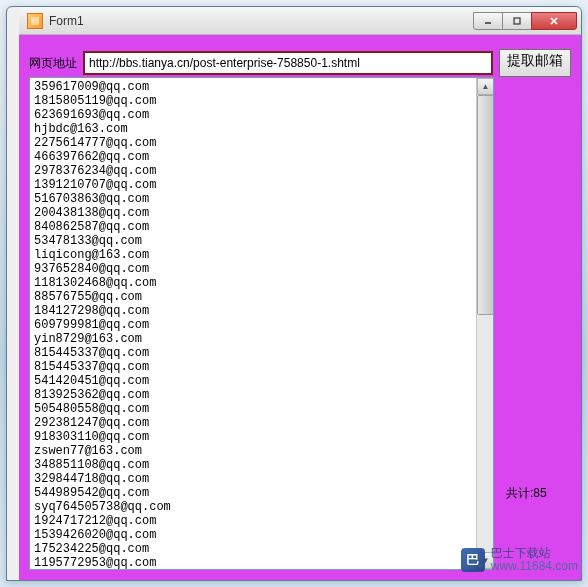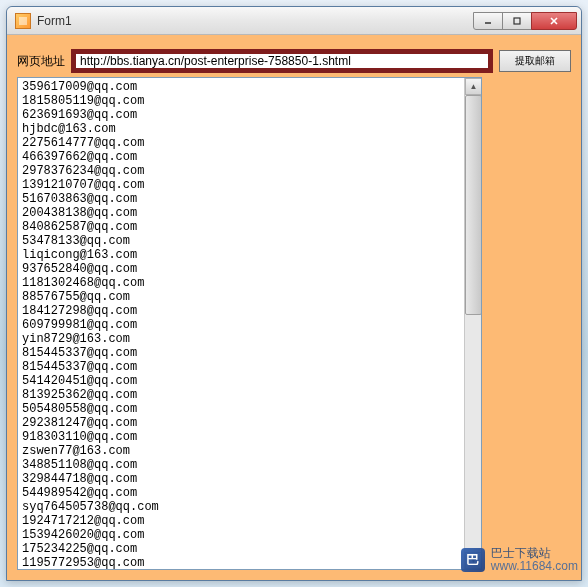--- a/index.html
+++ b/index.html
@@ -18,20 +18,21 @@
     top: 6px;
     left: 6px;
     width: 576px;
     height: 575px;
     background: #f0f0f0;
     border: 1px solid #5a7ca0;
     border-radius: 6px 6px 0 0;
     box-shadow: 0 2px 8px rgba(0,0,0,0.2);
     display: flex;
     flex-direction: column;
+    padding-left: 12px;
   }
   .titlebar {
     height: 28px;
     background: linear-gradient(to bottom, #f8f8f8 0%, #e8e8e8 50%, #dcdcdc 100%);
     border-bottom: 1px solid #b8b8b8;
     border-radius: 6px 6px 0 0;
     display: flex;
     align-items: center;
     padding: 0 4px;
   }
@@ -79,49 +80,49 @@
     width: 46px;
     background: linear-gradient(to bottom, #e88080, #d04040);
     border-radius: 0 0 3px 0;
     border-color: #a03030;
     color: #fff;
   }
   .win-btn.min svg, .win-btn.max svg { width: 10px; height: 10px; }
   .win-btn.close svg { width: 12px; height: 12px; }
   .client {
     flex: 1;
-    background: #fdba74;
+    background: #d946ef;
     padding: 14px 10px 10px 10px;
     position: relative;
   }
   .url-row {
     display: flex;
     align-items: center;
     gap: 6px;
   }
   .url-label {
     font-size: 12px;
     color: #000;
     white-space: nowrap;
   }
   .url-input {
     flex: 1;
     height: 24px;
-    border: 5px solid #7f1d1d;
+    border: 2px solid #7f1d1d;
     background: #fff;
     font-size: 12px;
     padding: 0 4px;
     font-family: Tahoma, sans-serif;
   }
   .extract-btn {
     width: 72px;
-    height: 22px;
+    height: 28px;
     border: 1px solid #707070;
     background: linear-gradient(to bottom, #f4f4f4, #dcdcdc);
-    font-size: 10px;
+    font-size: 14px;
     text-align: center;
     line-height: 20px;
     cursor: pointer;
   }
   .main-panel {
     position: absolute;
     top: 42px;
     left: 10px;
     right: 10px;
     bottom: 10px;
@@ -296,20 +297,25 @@
           <div class="scroll-btn scroll-up">
             <span>▲</span>
           </div>
           <div class="scroll-thumb"></div>
           <div class="scroll-btn scroll-down">
             <span>▼</span>
           </div>
         </div>
       </div>
 
+      <div class="side-panel">
+        <div class="total-label">
+          <span>共计:</span><span>85</span>
+        </div>
+      </div>
     </div>
   </div>
 </div>
 
 <div class="watermark">
   <div class="wm-logo">巴</div>
   <div class="wm-text">
     <span class="cn">巴士下载站</span>
     <span class="url">www.11684.com</span>
   </div>

